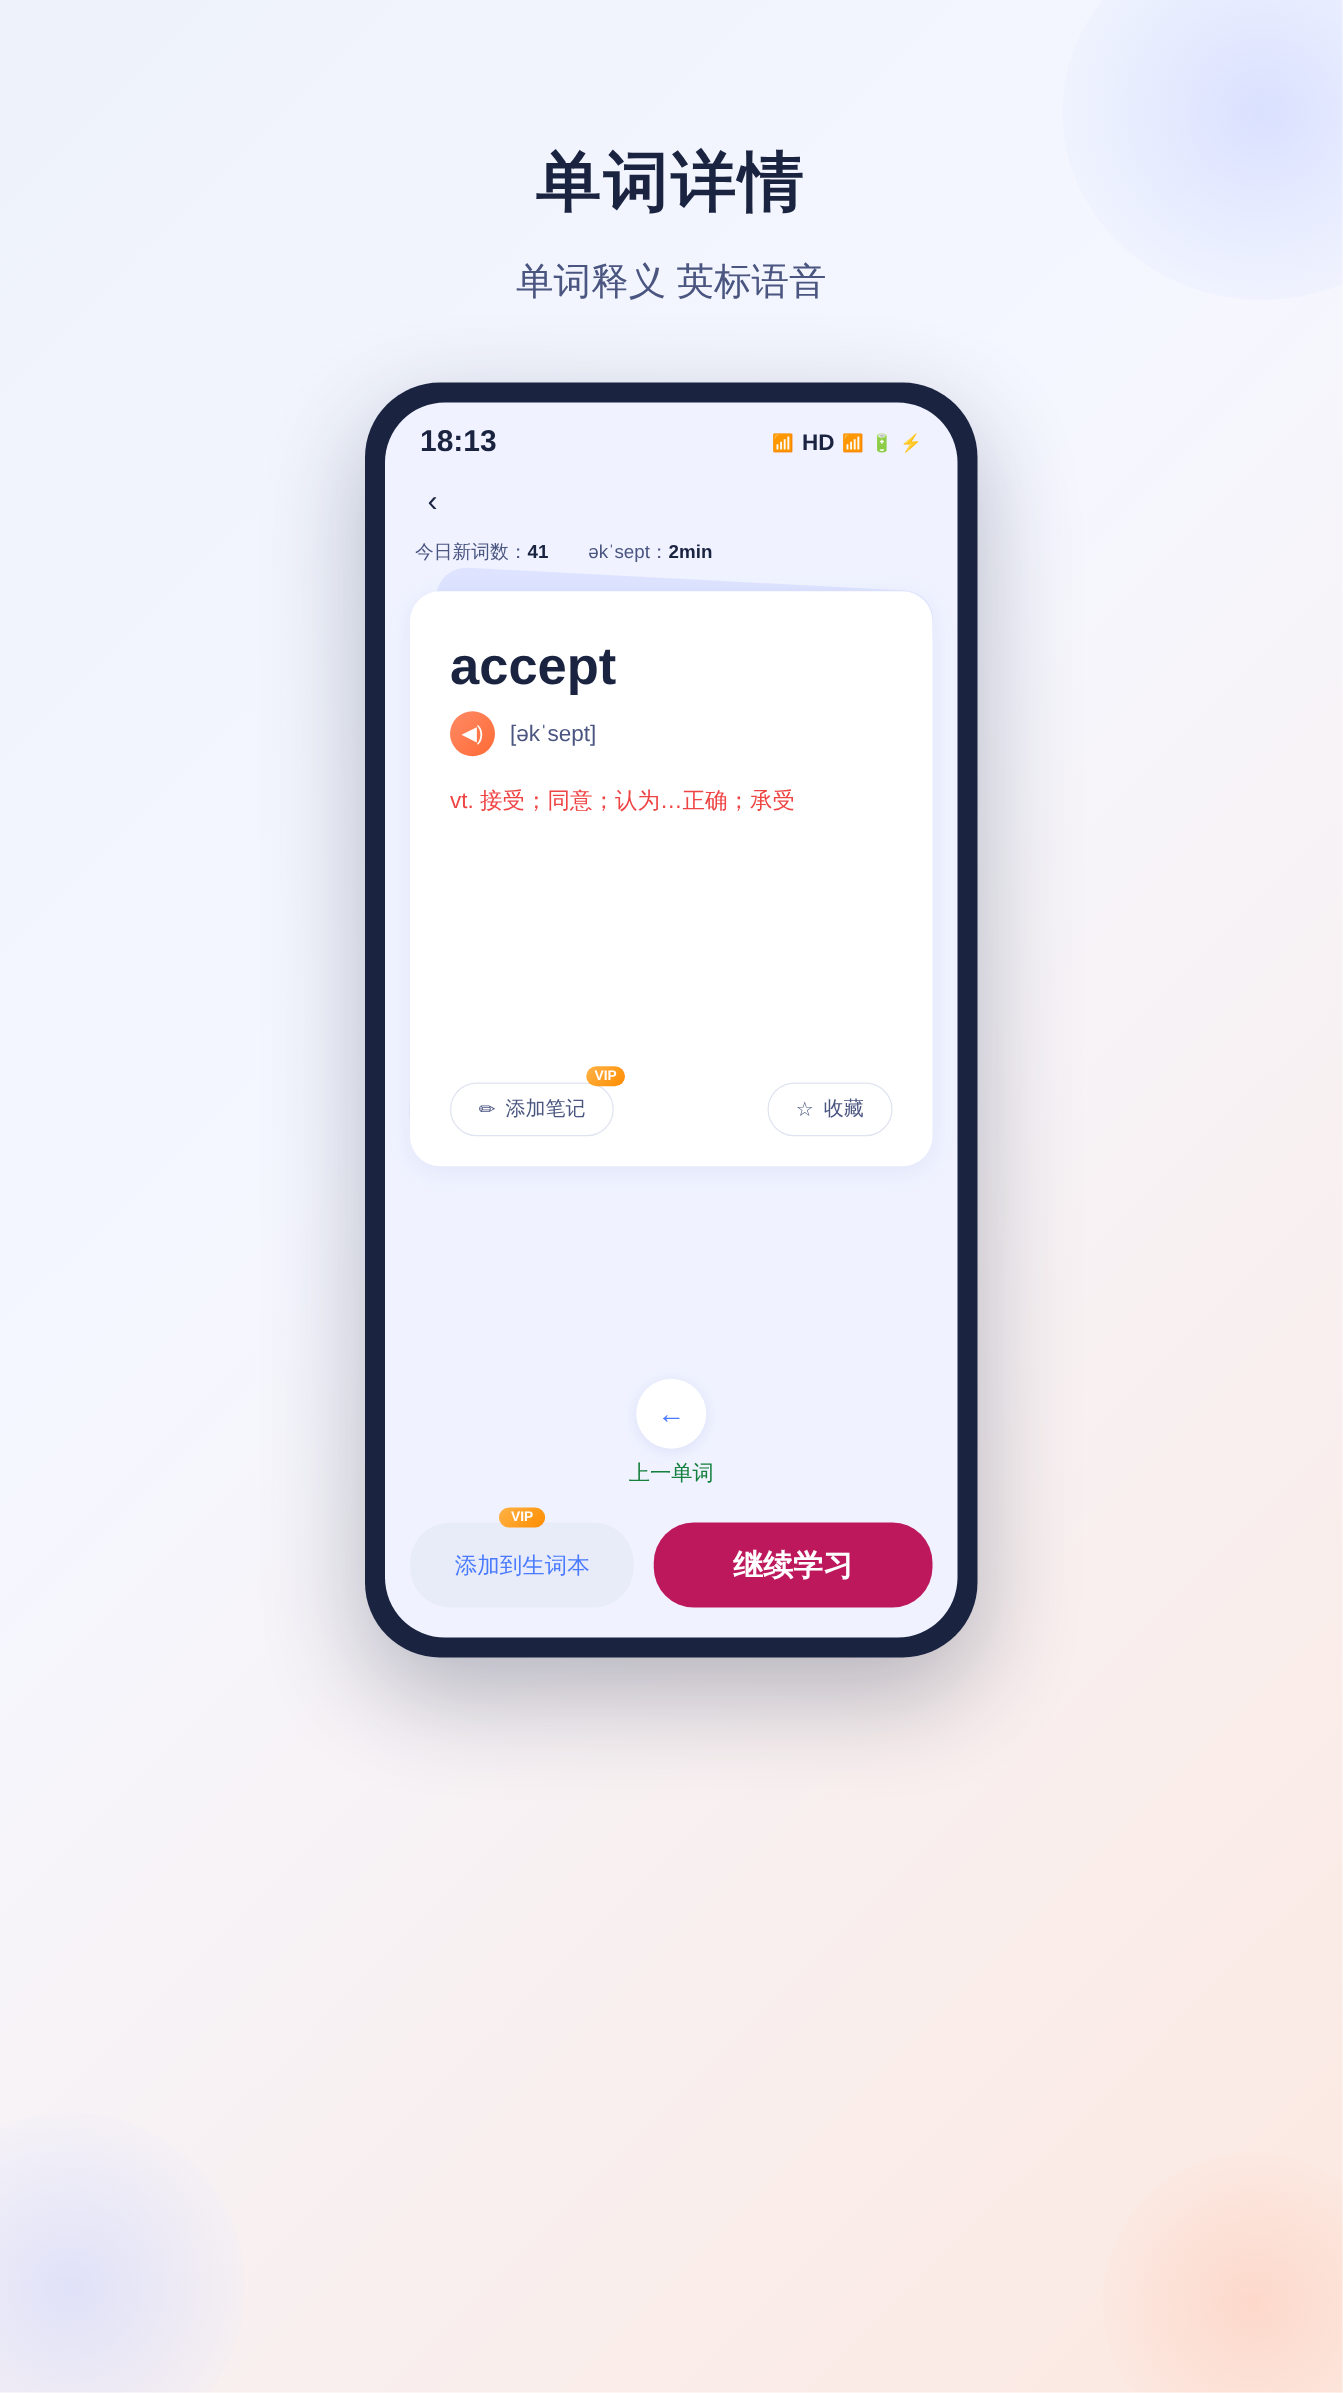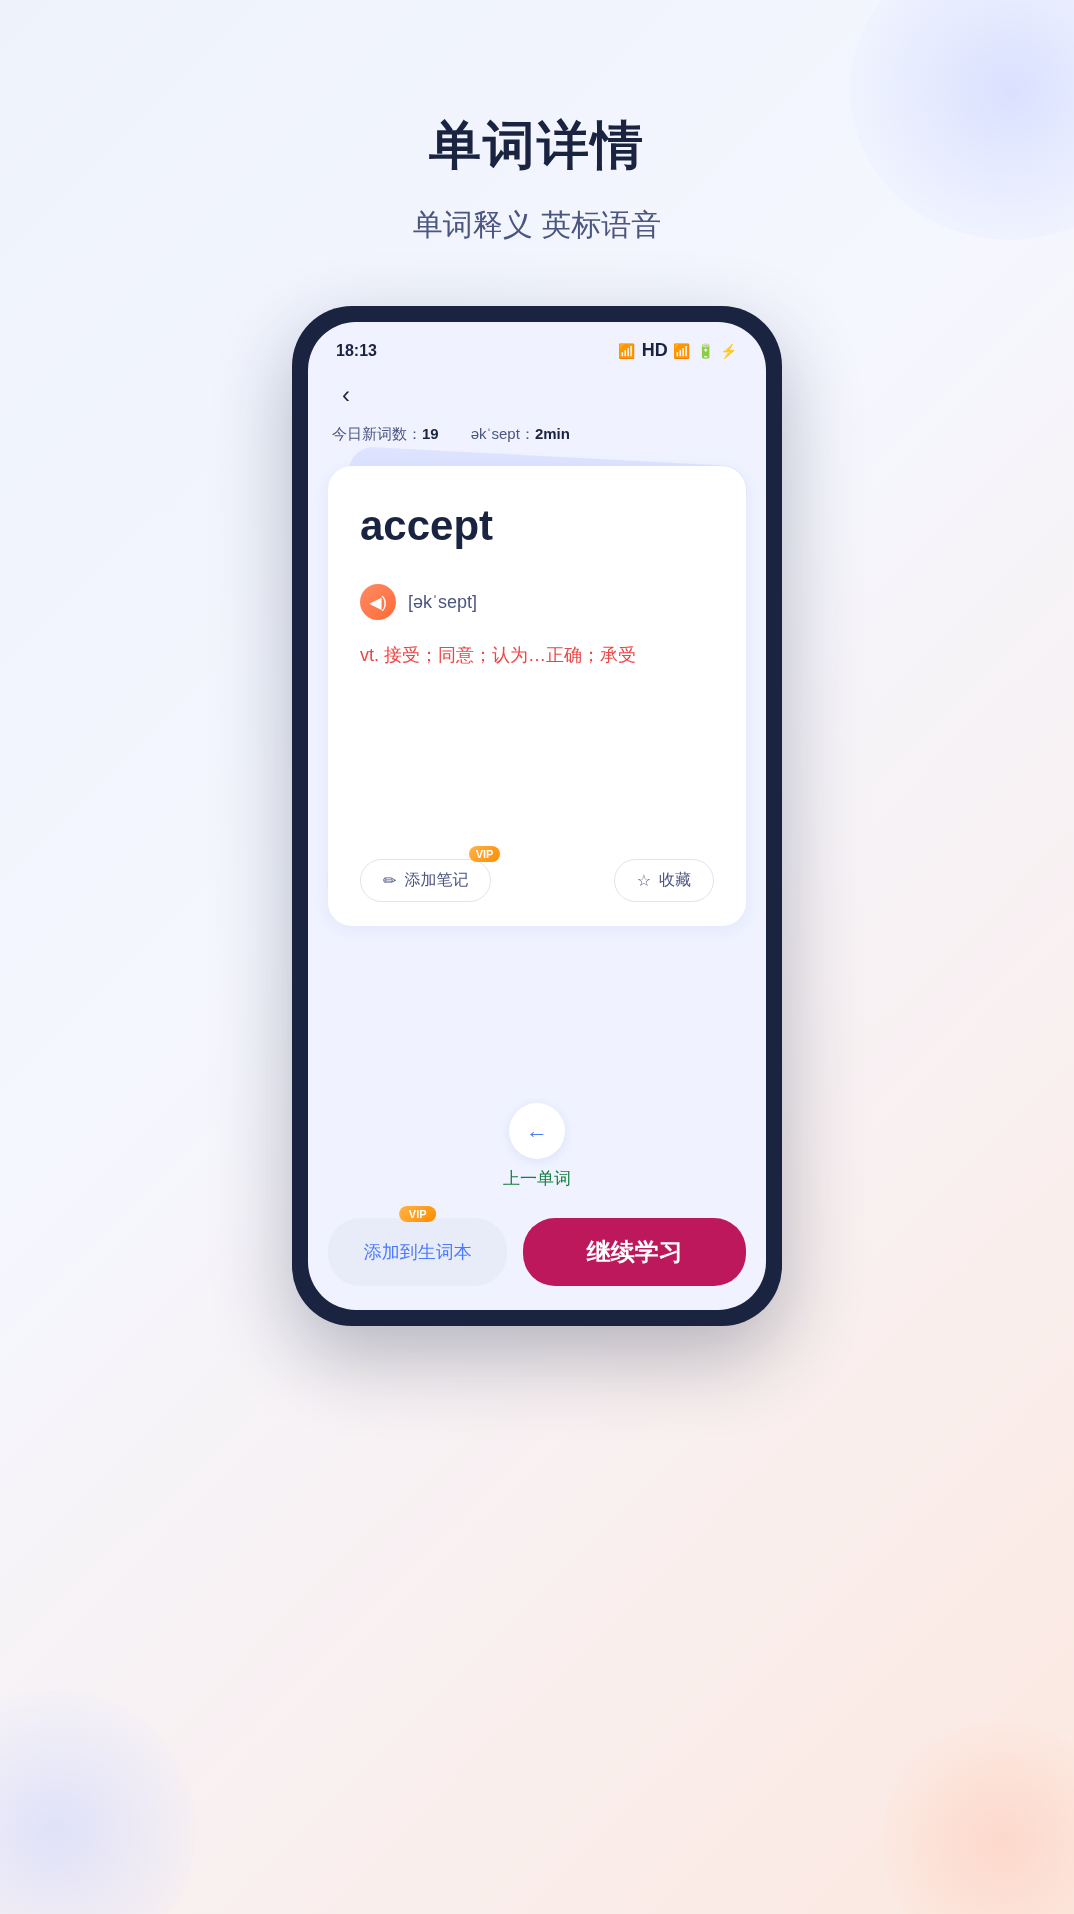--- a/index.html
+++ b/index.html
@@ -105,21 +105,21 @@
     
     .status-bar {
       display: flex;
       justify-content: space-between;
       align-items: center;
       padding: 18px 28px 8px;
       flex-shrink: 0;
     }
 
     .status-time {
-      font-size: 16px;
+      font-size: 24px;
       font-weight: 600;
       color: #1a2340;
     }
 
     .status-icons {
       display: flex;
       align-items: center;
       gap: 6px;
     }
 
@@ -201,21 +201,21 @@
       min-height: 460px;
       box-shadow: 0 4px 20px rgba(100,120,200,0.1);
       display: flex;
       flex-direction: column;
     }
 
     .word-title {
       font-size: 42px;
       font-weight: 800;
       color: #1a2340;
-      margin-bottom: 34px;
+      margin-bottom: 12px;
     }
 
     .pronunciation-row {
       display: flex;
       align-items: center;
       gap: 12px;
       margin-bottom: 20px;
     }
 
     .sound-icon {
@@ -389,21 +389,21 @@
       </div>
 
       <div class="back-area">
         <div class="back-btn">
           <span class="back-arrow">‹</span>
         </div>
       </div>
 
       <div class="stats-bar">
         <div class="stat-item">
-          <span>今日新词数：</span><span class="stat-value">19</span>
+          <span>今日新词数：</span><span class="stat-value">41</span>
         </div>
         <div class="stat-item">
           <span>əkˈsept：</span><span class="stat-value">2min</span>
         </div>
       </div>
 
       <div class="card-area">
 
         <div class="card-bg"></div>
 

